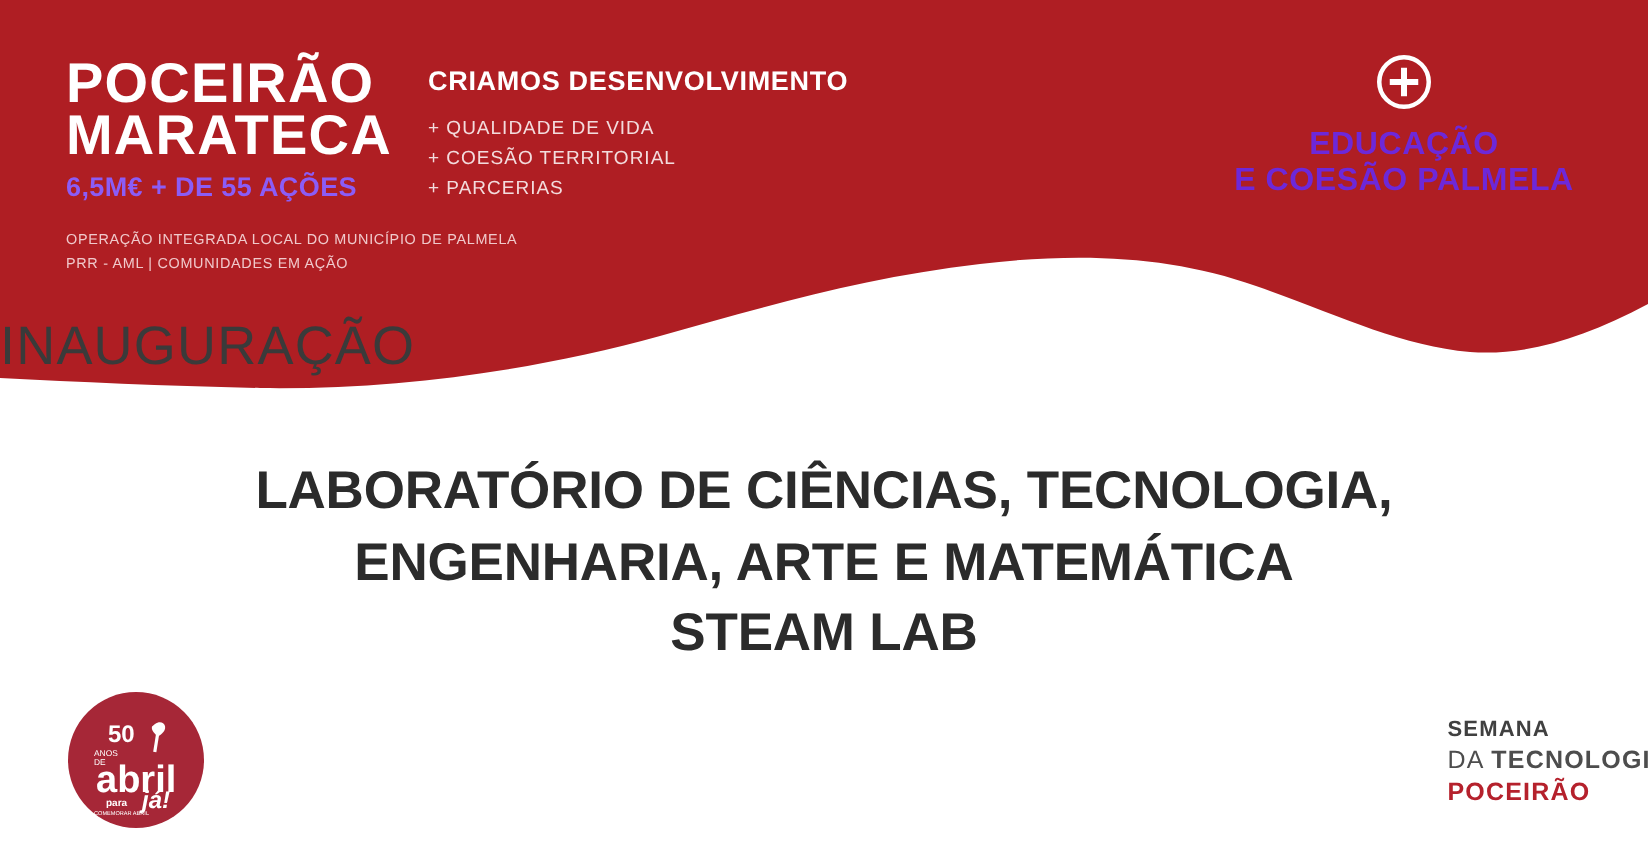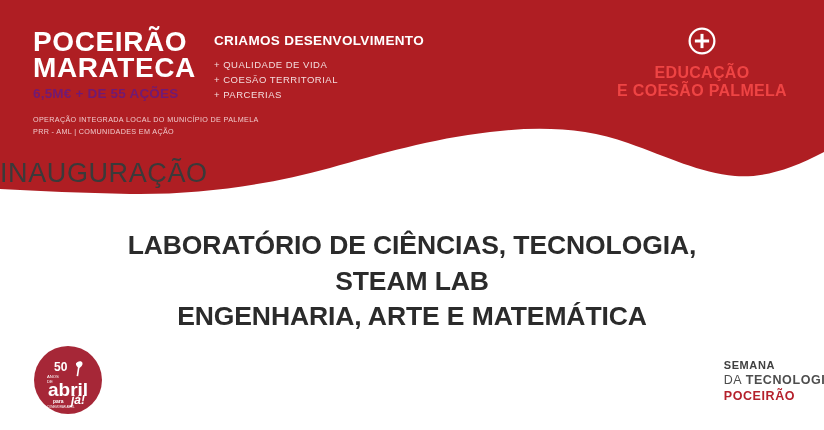--- a/index.html
+++ b/index.html
@@ -58,21 +58,21 @@
     letter-spacing: 0.6px;
     line-height: 0.93;
     color: #ffffff;
     white-space: nowrap;
   }
   .brand-amount {
     margin-top: 5px;
     font-size: 13.5px;
     font-weight: bold;
     letter-spacing: 0.2px;
-    color: #701a75;
+    color: #8b5cf6;
     white-space: nowrap;
   }
   .brand-fineprint {
     margin-top: 13px;
     font-size: 7.2px;
     line-height: 1.62;
     letter-spacing: 0.35px;
     color: #f0c9cb;
     white-space: nowrap;
   }
@@ -117,21 +117,21 @@
     display: block;
     margin: 0 auto 8px auto;
     width: 30px;
     height: 30px;
   }
   .edu-line {
     font-size: 16px;
     font-weight: bold;
     letter-spacing: 0.3px;
     line-height: 1.15;
-    color: #ef4444;
+    color: #6d28d9;
     white-space: nowrap;
   }
 
   
   .kicker {
     position: absolute;
     top: 158px;
     left: 0;
     width: 824px;
     text-align: left;
@@ -257,22 +257,22 @@
       <div class="edu-line">EDUCAÇÃO</div>
       <div class="edu-line">E COESÃO PALMELA</div>
     </div>
 
   </div>
 
   <div class="kicker">INAUGURAÇÃO</div>
 
   <div class="headline">
     <div class="headline-line">LABORATÓRIO DE CIÊNCIAS, TECNOLOGIA,</div>
+    <div class="headline-line">ENGENHARIA, ARTE E MATEMÁTICA</div>
     <div class="headline-line">STEAM LAB</div>
-    <div class="headline-line">ENGENHARIA, ARTE E MATEMÁTICA</div>
   </div>
 
   <div class="abril-logo">
     <svg viewBox="0 0 68 68" xmlns="http://www.w3.org/2000/svg" aria-hidden="true">
       <circle cx="34" cy="34" r="34" fill="#A62737"></circle>
       <text x="20" y="25" font-family="Liberation Sans, sans-serif" font-size="12" font-weight="bold" fill="#ffffff">50</text>
       <text x="13" y="32" font-family="Liberation Sans, sans-serif" font-size="4.2" fill="#ffffff">ANOS</text>
       <text x="13" y="36.5" font-family="Liberation Sans, sans-serif" font-size="4.2" fill="#ffffff">DE</text>
       <text x="14" y="50" font-family="Liberation Sans, sans-serif" font-size="19" font-weight="bold" fill="#ffffff">abril</text>
       <path d="M43.5,16 C45.5,14.5 48,15 48.5,17 C49,19.3 47,21 45,22.3 C43.2,21 41.5,19 42,17.3 Z" fill="#ffffff"></path>

